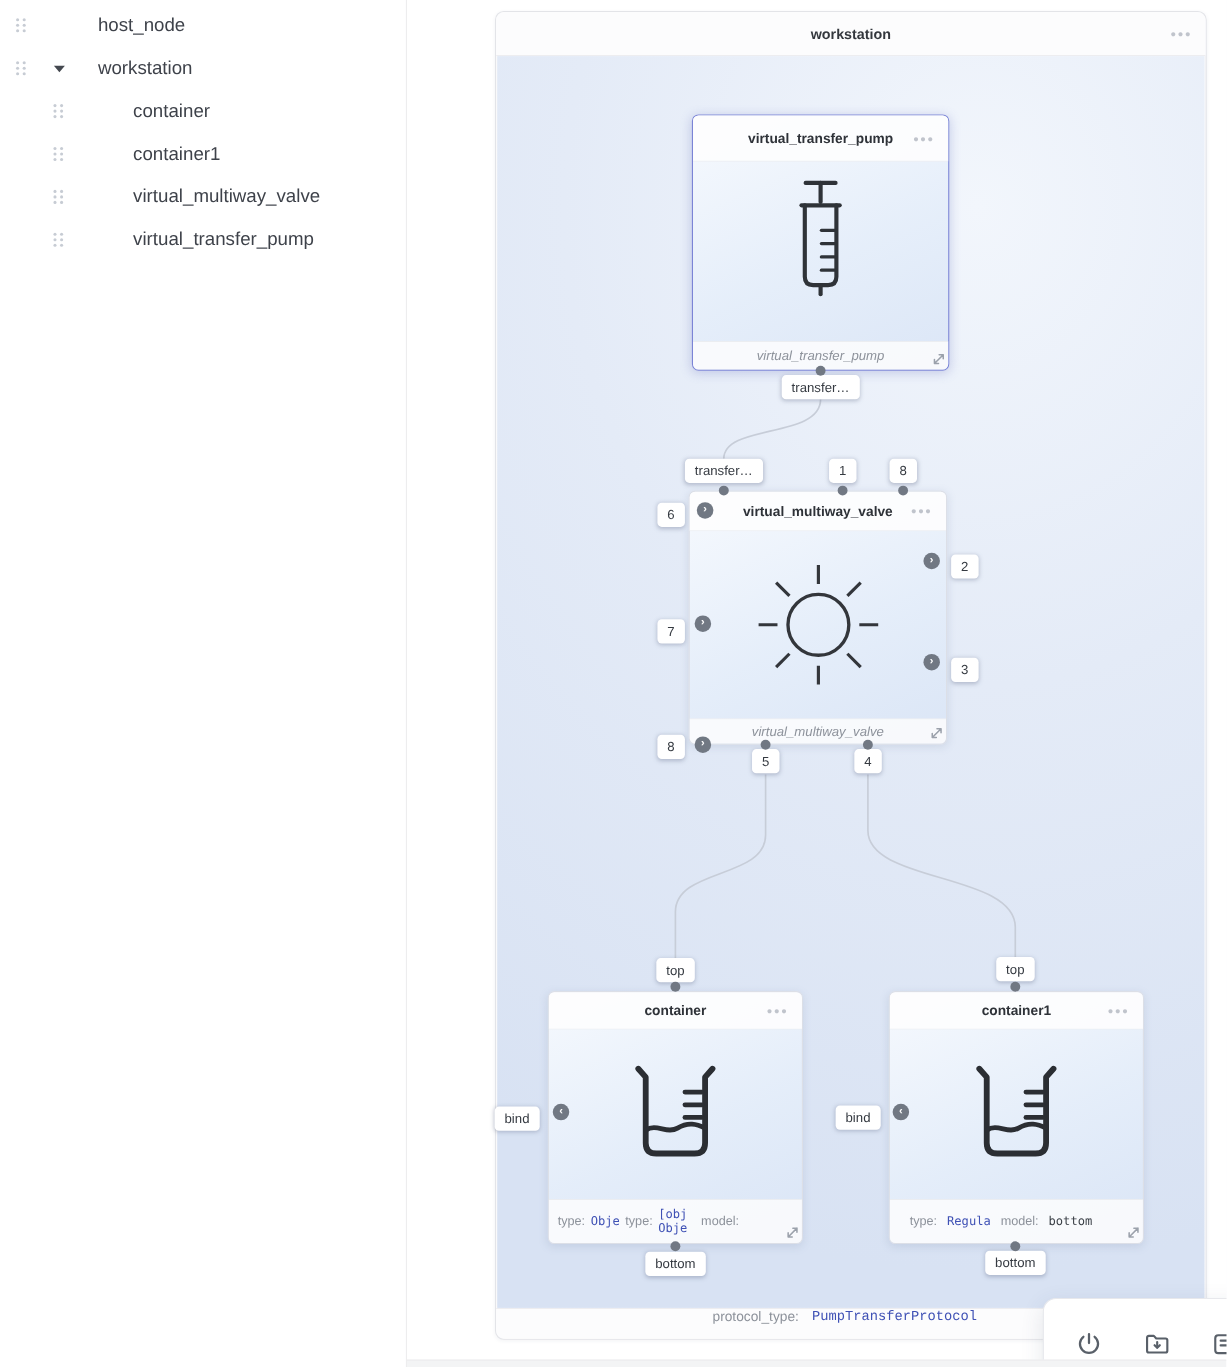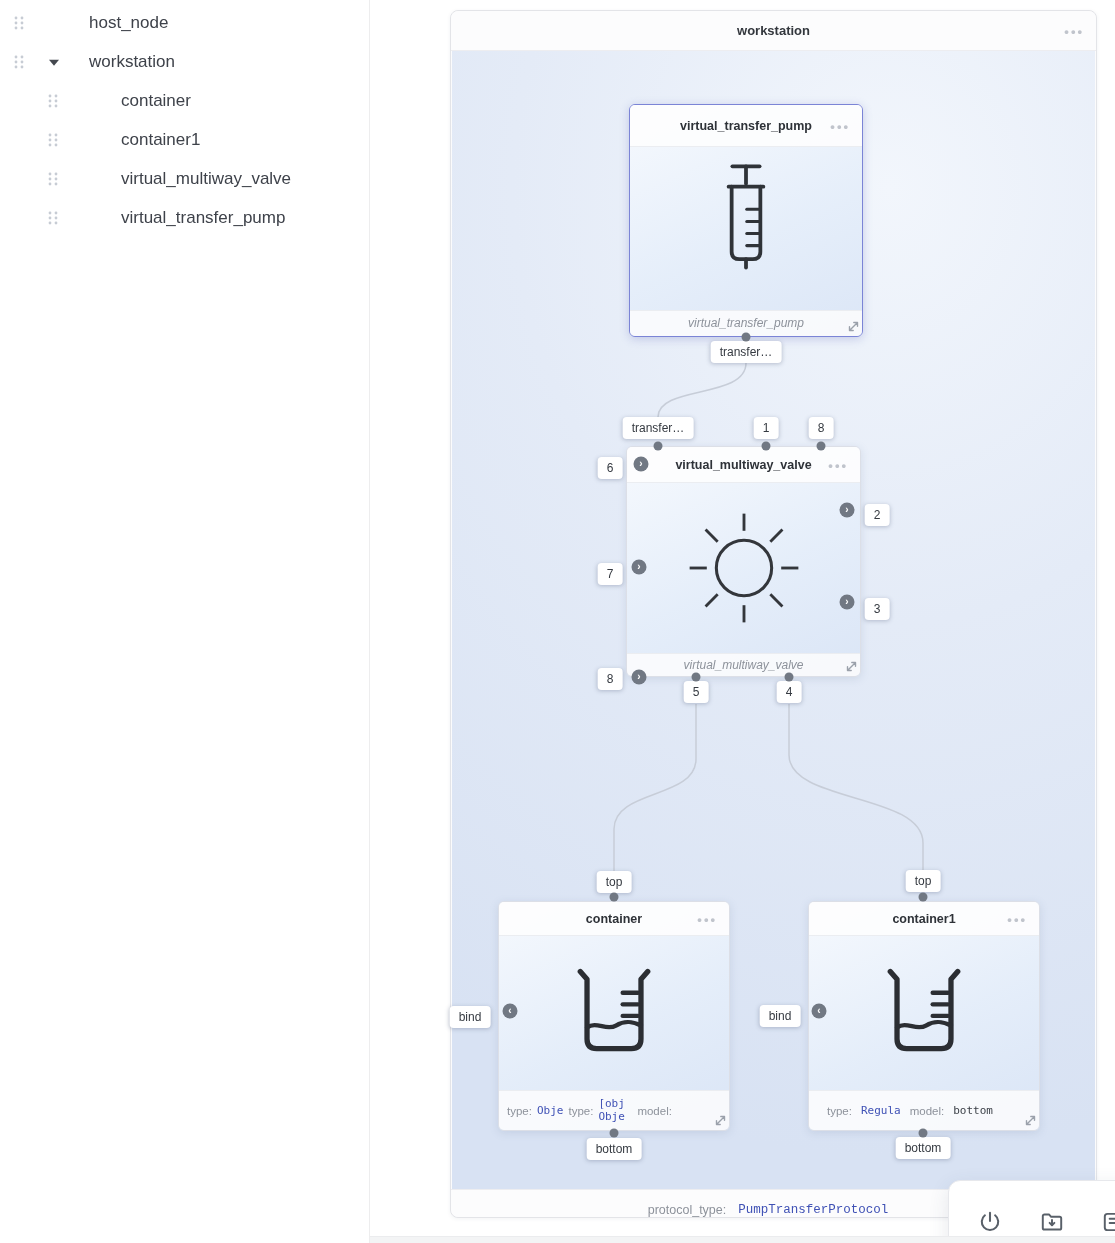--- a/index.html
+++ b/index.html
@@ -37,21 +37,21 @@
   .panel-bg { position:absolute; left:1px; right:1px; top:40px; bottom:28px; z-index:0;
     background:radial-gradient(130% 85% at 68% 12%, #f2f6fc 0%, #e4ebf7 45%, #d8e2f3 100%); }
   .panel-header {
     position:absolute; top:0; left:0; right:0; height:40px; z-index:6;
     display:flex; align-items:center; justify-content:center;
     font-weight:bold; font-size:13px; color:#33373d;
     background:#fcfcfd; border-bottom:1px solid #ededf0; border-radius:8px 8px 0 0;
   }
   .panel-footer {
     position:absolute; bottom:0; left:0; right:11px; height:28px; z-index:6;
-    display:flex; align-items:flex-end; justify-content:center; gap:12px;
+    display:flex; align-items:flex-start; justify-content:center; gap:12px;
     background:#fcfcfd; border-top:1px solid #ededf0; border-radius:0 0 8px 8px;
     font-size:12.5px; color:#8d929b;
   }
   .mono-val { font-family:Liberation Mono, monospace; color:#3f51b5; }
   .menu-dots { position:absolute; right:12px; top:50%; transform:translateY(-50%);
     color:#c0c4cc; font-size:13px; letter-spacing:2px; cursor:pointer; user-select:none; }
 
   .flow-edges { position:absolute; left:0; top:0; width:647px; height:1208px; z-index:1; pointer-events:none; }
   .flow-edges path { stroke:#c7cdd8; stroke-width:1.5; fill:none; }
 

